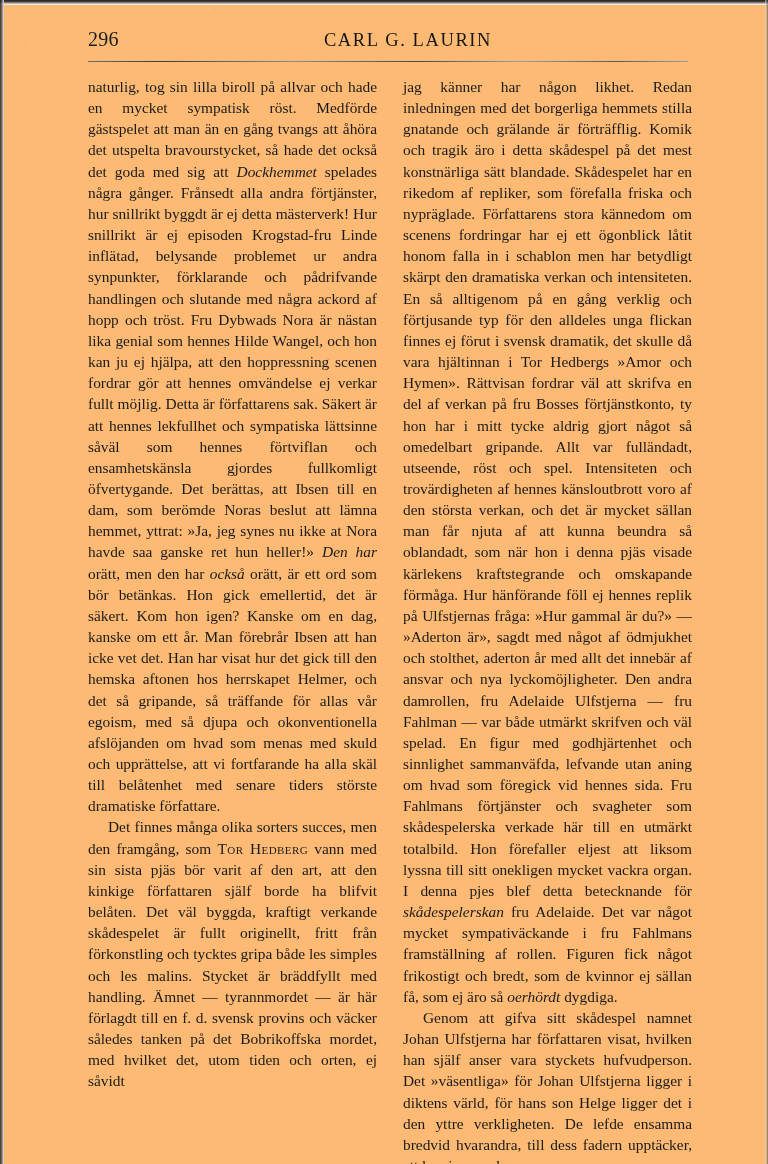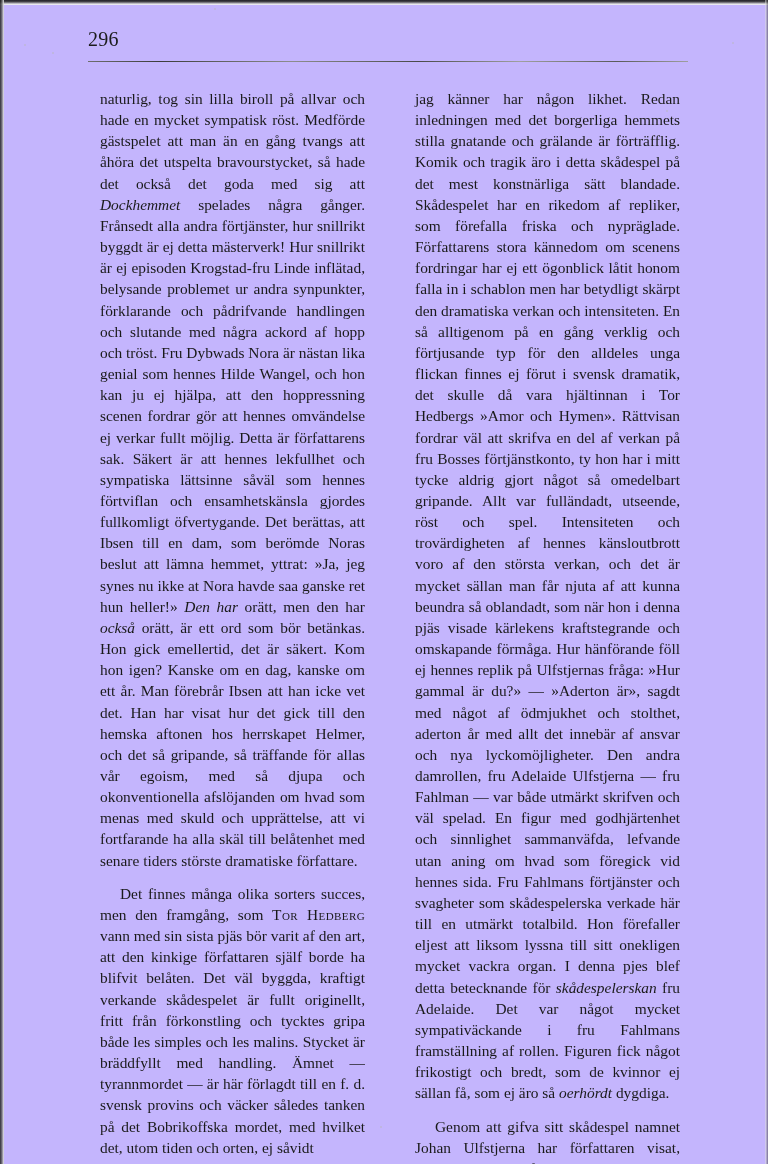--- a/index.html
+++ b/index.html
@@ -11,21 +11,21 @@
     width: 768px;
     height: 1164px;
     overflow: hidden;
     font-family: "Liberation Serif", "DejaVu Serif", serif;
     color: #171717;
   }
   .page {
     position: relative;
     width: 768px;
     height: 1164px;
-    background: #c4b5fd;
+    background: #fdba74;
     box-sizing: border-box;
   }
   
   .scan-edge-top {
     position: absolute;
     top: 0; left: 0; right: 0;
     height: 5px;
     background: linear-gradient(to bottom, #121212 0%, #3a3a3a 35%, #d8d8d8 78%, #fefefe 100%);
     opacity: .92;
   }
@@ -94,21 +94,21 @@
     width: 289px;
     font-size: 15.4px;
     line-height: 21.15px;
     text-align: justify;
     text-justify: inter-word;
     -webkit-hyphens: none;
     hyphens: none;
     color: #1a1a1a;
   }
   .col p {
-    margin: 12px;
+    margin: 0;
   }
   .col p.indent {
     text-indent: 20px;
   }
   i, .ital {
     font-style: italic;
   }
   .smallcaps {
     font-variant: small-caps;
     letter-spacing: .4px;
@@ -125,20 +125,21 @@
 <body>
 
 <div class="page">
 
   <div class="scan-edge-top"></div>
   <div class="scan-edge-left"></div>
   <div class="scan-edge-right"></div>
 
   <div class="head">
     <div class="folio">296</div>
+    <div class="running-title">CARL G. LAURIN</div>
   </div>
   <div class="rule"></div>
 
   <div class="cols">
     <div class="col" id="col-left">
         <p><span>naturlig, tog sin lilla biroll på allvar och hade en mycket sympatisk röst. Medförde gästspelet att man än en gång tvangs att åhöra det utspelta bravourstycket, så hade det också det goda med sig att </span><i>Dockhemmet</i><span> spelades några gånger. Frånsedt alla andra förtjänster, hur snillrikt byggdt är ej detta mästerverk! Hur snillrikt är ej episoden Krogstad-fru Linde inflätad, belysande problemet ur andra synpunkter, förklarande och pådrifvande handlingen och slutande med några ackord af hopp och tröst. Fru Dybwads Nora är nästan lika genial som hennes Hilde Wangel, och hon kan ju ej hjälpa, att den hoppressning scenen fordrar gör att hennes omvändelse ej verkar fullt möjlig. Detta är författarens sak. Säkert är att hennes lekfullhet och sympatiska lättsinne såväl som hennes förtviflan och ensamhetskänsla gjordes fullkomligt öfvertygande. Det berättas, att Ibsen till en dam, som berömde Noras beslut att lämna hemmet, yttrat: »Ja, jeg synes nu ikke at Nora havde saa ganske ret hun heller!» </span><i>Den har</i><span> orätt, men den har </span><i>också</i><span> orätt, är ett ord som bör betänkas. Hon gick emellertid, det är säkert. Kom hon igen? Kanske om en dag, kanske om ett år. Man förebrår Ibsen att han icke vet det. Han har visat hur det gick till den hemska aftonen hos herrskapet Helmer, och det så gripande, så träffande för allas vår egoism, med så djupa och okonventionella afslöjanden om hvad som menas med skuld och upprättelse, att vi fortfarande ha alla skäl till belåtenhet med senare tiders störste dramatiske författare.</span></p>
         <p class="indent"><span>Det finnes många olika sorters succes, men den framgång, som </span><span class="smallcaps">Tor Hedberg</span><span> vann med sin sista pjäs bör varit af den art, att den kinkige författaren själf borde ha blifvit belåten. Det väl byggda, kraftigt verkande skådespelet är fullt originellt, fritt från förkonstling och tycktes gripa både les simples och les malins. Stycket är bräddfyllt med handling. Ämnet — tyrannmordet — är här förlagdt till en f. d. svensk provins och väcker således tanken på det Bobrikoffska mordet, med hvilket det, utom tiden och orten, ej såvidt</span></p>
       </div>
     <div class="col" id="col-right">
         <p><span>jag känner har någon likhet. Redan inledningen med det borgerliga hemmets stilla gnatande och grälande är förträfflig. Komik och tragik äro i detta skådespel på det mest konstnärliga sätt blandade. Skådespelet har en rikedom af repliker, som förefalla friska och nypräglade. Författarens stora kännedom om scenens fordringar har ej ett ögonblick låtit honom falla in i schablon men har betydligt skärpt den dramatiska verkan och intensiteten. En så alltigenom på en gång verklig och förtjusande typ för den alldeles unga flickan finnes ej förut i svensk dramatik, det skulle då vara hjältinnan i Tor Hedbergs »Amor och Hymen». Rättvisan fordrar väl att skrifva en del af verkan på fru Bosses förtjänstkonto, ty hon har i mitt tycke aldrig gjort något så omedelbart gripande. Allt var fulländadt, utseende, röst och spel. Intensiteten och trovärdigheten af hennes känsloutbrott voro af den största verkan, och det är mycket sällan man får njuta af att kunna beundra så oblandadt, som när hon i denna pjäs visade kärlekens kraftstegrande och omskapande förmåga. Hur hänförande föll ej hennes replik på Ulfstjernas fråga: »Hur gammal är du?» — »Aderton är», sagdt med något af ödmjukhet och stolthet, aderton år med allt det innebär af ansvar och nya lyckomöjligheter. Den andra damrollen, fru Adelaide Ulfstjerna — fru Fahlman — var både utmärkt skrifven och väl spelad. En figur med godhjärtenhet och sinnlighet sammanväfda, lefvande utan aning om hvad som föregick vid hennes sida. Fru Fahlmans förtjänster och svagheter som skådespelerska verkade här till en utmärkt totalbild. Hon förefaller eljest att liksom lyssna till sitt onekligen mycket vackra organ. I denna pjes blef detta betecknande för </span><i>skådespelerskan</i><span> fru Adelaide. Det var något mycket sympativäckande i fru Fahlmans framställning af rollen. Figuren fick något frikostigt och bredt, som de kvinnor ej sällan få, som ej äro så </span><i>oerhördt</i><span> dygdiga.</span></p>

